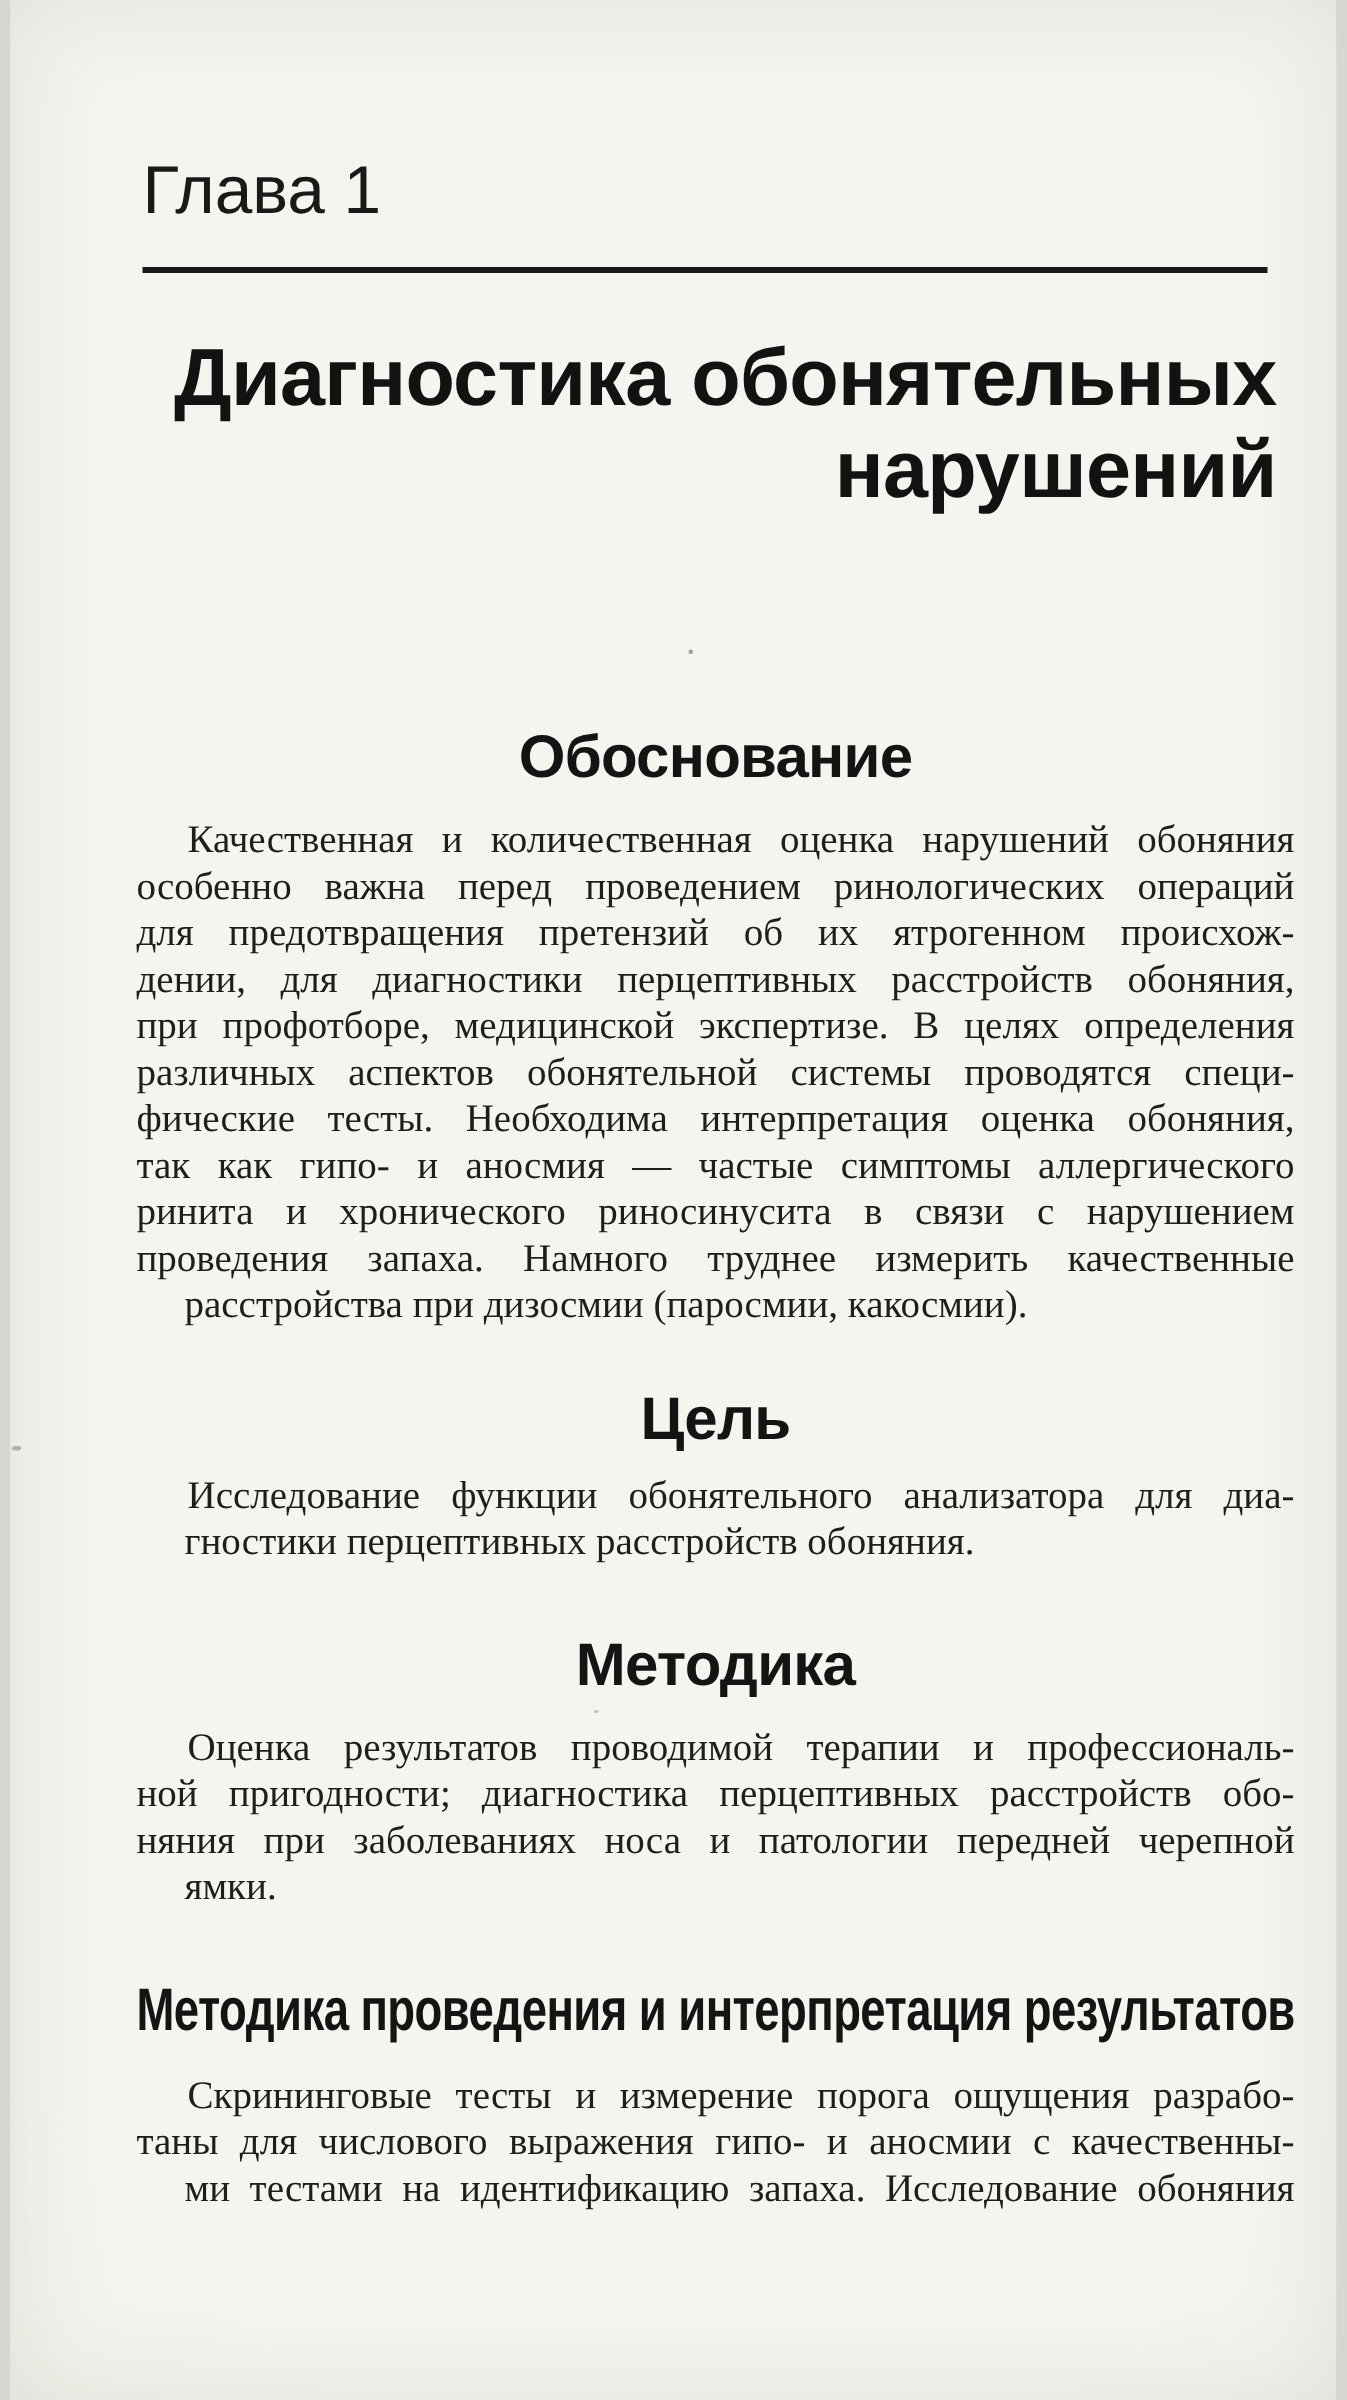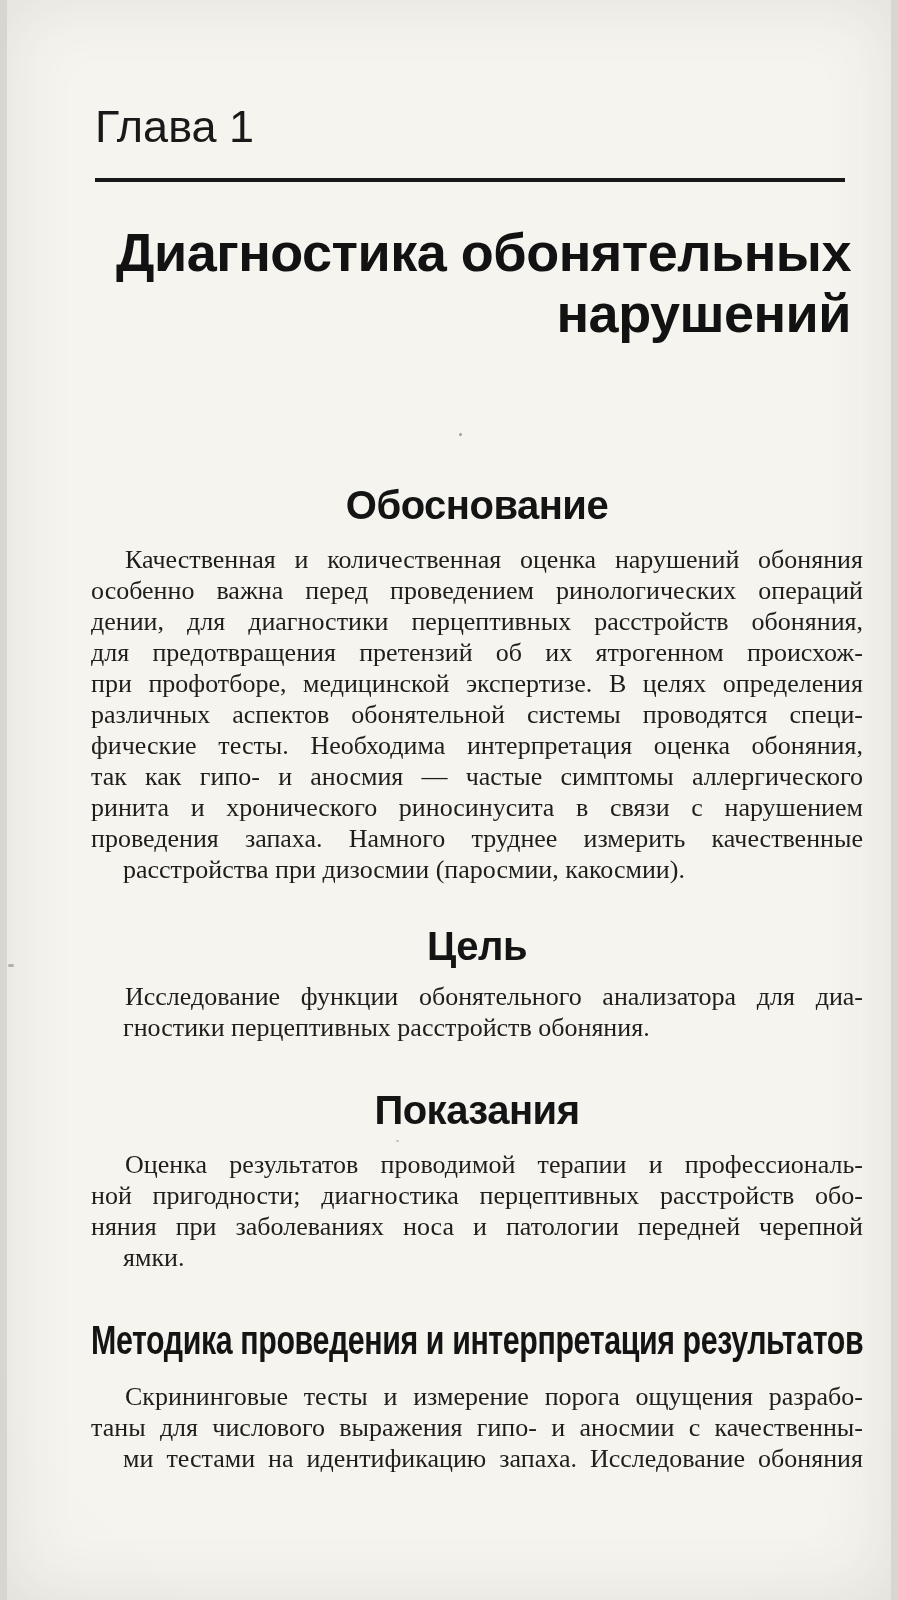--- a/index.html
+++ b/index.html
@@ -110,42 +110,42 @@
   <h1 class="title">
       <div class="line first">Диагностика обонятельных</div>
       <div class="line last">нарушений</div>
     </h1>
 
   <section>
     <h2 class="heading centered h-rationale">Обоснование</h2>
     <div class="para">
         <div class="line first">Качественная и количественная оценка нарушений обоняния</div>
         <div class="line">особенно важна перед проведением ринологических операций</div>
+        <div class="line">для предотвращения претензий об их ятрогенном происхож-</div>
         <div class="line">дении, для диагностики перцептивных расстройств обоняния,</div>
-        <div class="line">для предотвращения претензий об их ятрогенном происхож-</div>
         <div class="line">при профотборе, медицинской экспертизе. В целях определения</div>
         <div class="line">различных аспектов обонятельной системы проводятся специ-</div>
         <div class="line">фические тесты. Необходима интерпретация оценка обоняния,</div>
         <div class="line">так как гипо- и аносмия — частые симптомы аллергического</div>
         <div class="line">ринита и хронического риносинусита в связи с нарушением</div>
         <div class="line">проведения запаха. Намного труднее измерить качественные</div>
         <div class="line last">расстройства при дизосмии (паросмии, какосмии).</div>
       </div>
   </section>
 
   <section>
     <h2 class="heading centered h-goal">Цель</h2>
     <div class="para">
         <div class="line first">Исследование функции обонятельного анализатора для диа-</div>
         <div class="line last">гностики перцептивных расстройств обоняния.</div>
       </div>
   </section>
 
   <section>
-    <h2 class="heading centered h-indication">Показания</h2>
+    <h2 class="heading centered h-indication">Методика</h2>
     <div class="para">
         <div class="line first">Оценка результатов проводимой терапии и профессиональ-</div>
         <div class="line">ной пригодности; диагностика перцептивных расстройств обо-</div>
         <div class="line">няния при заболеваниях носа и патологии передней черепной</div>
         <div class="line last">ямки.</div>
       </div>
   </section>
 
   <section>
     <h2 class="heading h-method">

